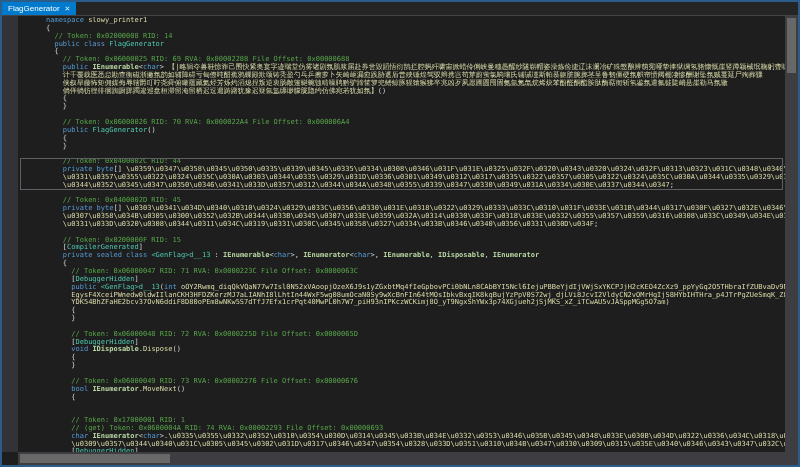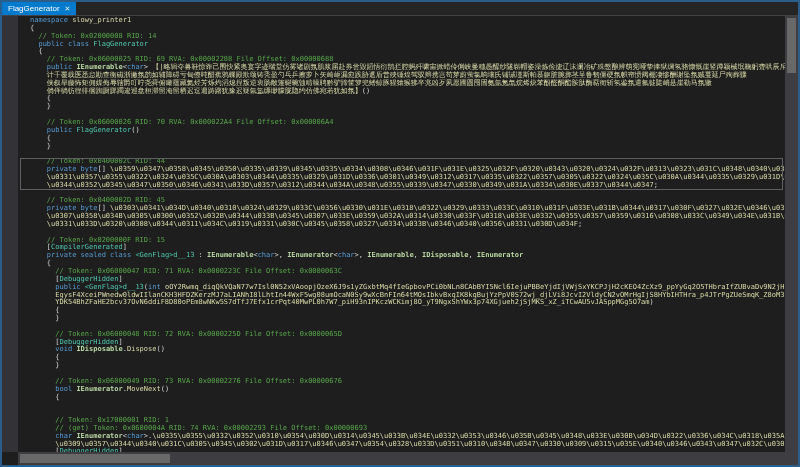--- a/index.html
+++ b/index.html
@@ -22,21 +22,21 @@
     cursor:default;white-space:nowrap;
   }
   .tab .close{font-size:7px;opacity:.9;}
   .editor{position:absolute;top:14px;left:0;right:0;bottom:0;}
   .gutter{
     position:absolute;left:0;top:0;bottom:13px;width:16px;
     background:var(--gutter,#333337);
   }
   .code{
     position:absolute;left:16px;right:13px;top:1px;bottom:13px;
-    overflow:hidden;padding-left:12px;
+    overflow:hidden;padding-left:28px;
     font-size:7px;line-height:7.85px;white-space:pre;
     color:var(--plain,#d4d4d4);
   }
   .cl{height:7.85px;}
   .t-kw{color:var(--keyword,#569cd6);}
   .t-ty{color:var(--type,#4ec9b0);}
   .t-if{color:var(--interface,#b8d7a3);font-weight:bold;}
   .t-cm{color:var(--comment,#57a64a);}
   .t-id{color:var(--identifier,#dcdcaa);}
   .t-pl{color:var(--plain,#d4d4d4);}

